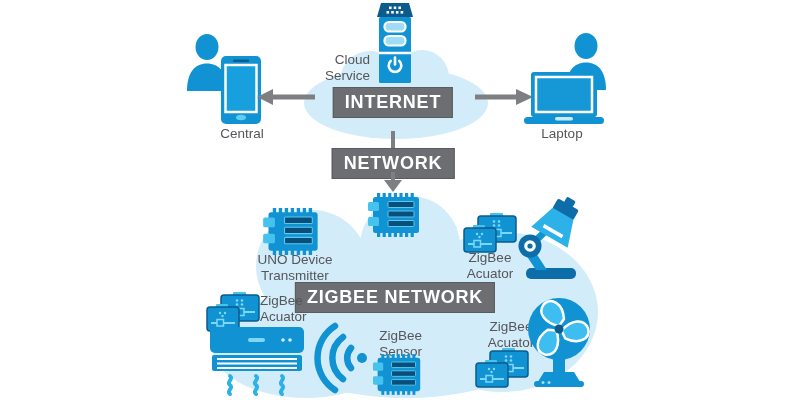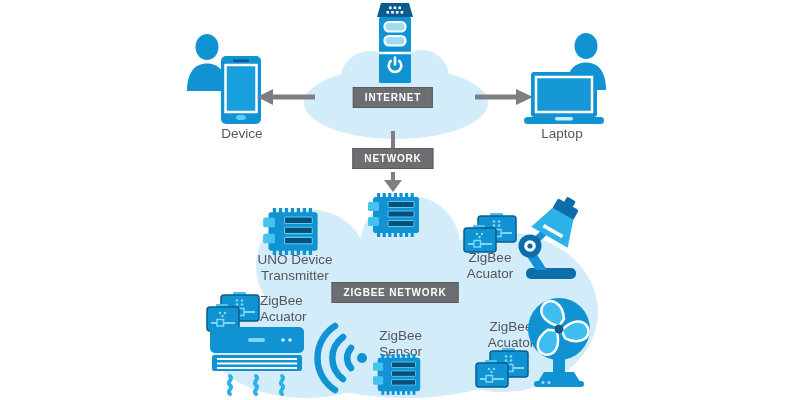--- a/index.html
+++ b/index.html
@@ -2,21 +2,21 @@
 <html><head>
 <meta charset="utf-8">
 <style>
   html,body{margin:0;padding:0;background:#fff;}
   #canvas{position:relative;width:800px;height:400px;background:#ffffff;overflow:hidden;
           font-family:"Liberation Sans",sans-serif;}
   .abs{position:absolute;}
   .lbl{position:absolute;color:#55565a;font-size:13.5px;line-height:1.18;}
   .center{text-align:center;}
   .right{text-align:right;}
-  .badge{position:absolute;background:#6d6e71;color:#ffffff;font-weight:bold;font-size:10px;
+  .badge{position:absolute;background:#6d6e71;color:#ffffff;font-weight:bold;font-size:18px;
          letter-spacing:.8px;padding:4px 11px;border:1px solid #5a5b5e;white-space:nowrap;}
   .cx{transform:translateX(-50%);}
   .vline{position:absolute;width:4px;background:#7d7f82;}
   svg{display:block;overflow:visible;}
 </style>
 </head>
 <body>
 
 <div id="canvas">
 
@@ -45,21 +45,21 @@
     </g>
   </svg>
 
   <svg class="abs" style="left:221px;top:56px;" width="40" height="68" viewBox="0 0 40 68">
     <rect x="0" y="0" width="40" height="68" rx="5" fill="#1193d3"></rect>
     <rect x="12" y="3.5" width="16" height="2.5" rx="1" fill="#0b5c8d"></rect>
     <rect x="4.5" y="9" width="31" height="47" fill="#17a0dd" stroke="#ffffff" stroke-width="2.5"></rect>
     <ellipse cx="20" cy="61.5" rx="5" ry="2.8" fill="#62cdf3"></ellipse>
   </svg>
 
-  <div class="lbl center" style="left:210px;top:126px;width:64px;">Device</div>
+  <div class="lbl center" style="left:210px;top:126px;width:64px;">Central</div>
 
   <svg class="abs" style="left:256px;top:88px;" width="60" height="18" viewBox="0 0 60 18">
     <line x1="59" y1="9" x2="16" y2="9" stroke="#7d7f82" stroke-width="5"></line>
     <polygon points="17,1 17,17 1,9" fill="#7d7f82"></polygon>
   </svg>
 
   <svg class="abs" style="left:371px;top:1px;" width="48" height="84" viewBox="0 0 48 84">
     <polygon points="10,2 38,2 42,16 6,16" fill="#0b5c8d"></polygon>
     <g fill="#ffffff">
       <rect x="18" y="5.5" width="2.6" height="2.6"></rect>
@@ -71,20 +71,21 @@
         <rect x="29.6" y="10" width="2.6" height="2.6"></rect>
     </g>
     <rect x="8" y="16" width="32" height="66" rx="1.5" fill="#1193d3"></rect>
     <rect x="13.5" y="21" width="21" height="9.5" rx="4.5" fill="#9fdcf5" stroke="#ffffff" stroke-width="2.2"></rect>
     <rect x="13.5" y="35" width="21" height="9.5" rx="4.5" fill="#9fdcf5" stroke="#ffffff" stroke-width="2.2"></rect>
     <line x1="8" y1="52" x2="40" y2="52" stroke="#ffffff" stroke-width="2.5"></line>
     <path d="M24,56.5 v7" stroke="#ffffff" stroke-width="2.6" stroke-linecap="round" fill="none"></path>
     <path d="M19.7,60 A6.3,6.3 0 1 0 28.3,60" fill="none" stroke="#ffffff" stroke-width="2.6" stroke-linecap="round"></path>
   </svg>
 
+  <div class="lbl right" style="left:318px;top:52px;width:52px;">Cloud Service</div>
 
   <div class="badge cx" style="left:393px;top:87px;">INTERNET</div>
 
   <svg class="abs" style="left:474px;top:88px;" width="60" height="18" viewBox="0 0 60 18">
     <line x1="1" y1="9" x2="43" y2="9" stroke="#7d7f82" stroke-width="5"></line>
     <polygon points="42,1 42,17 59,9" fill="#7d7f82"></polygon>
   </svg>
 
   <svg class="abs" style="left:565px;top:32px;" width="42" height="58" viewBox="0 0 42 58">
     <g fill="#1193d3">

